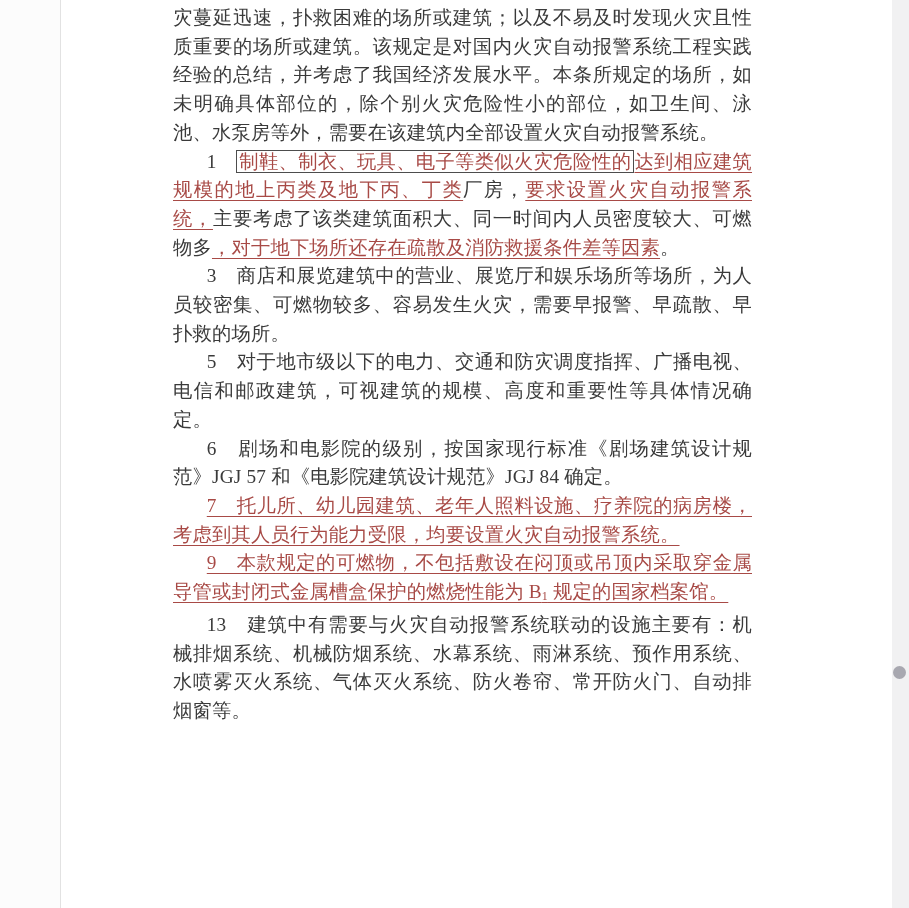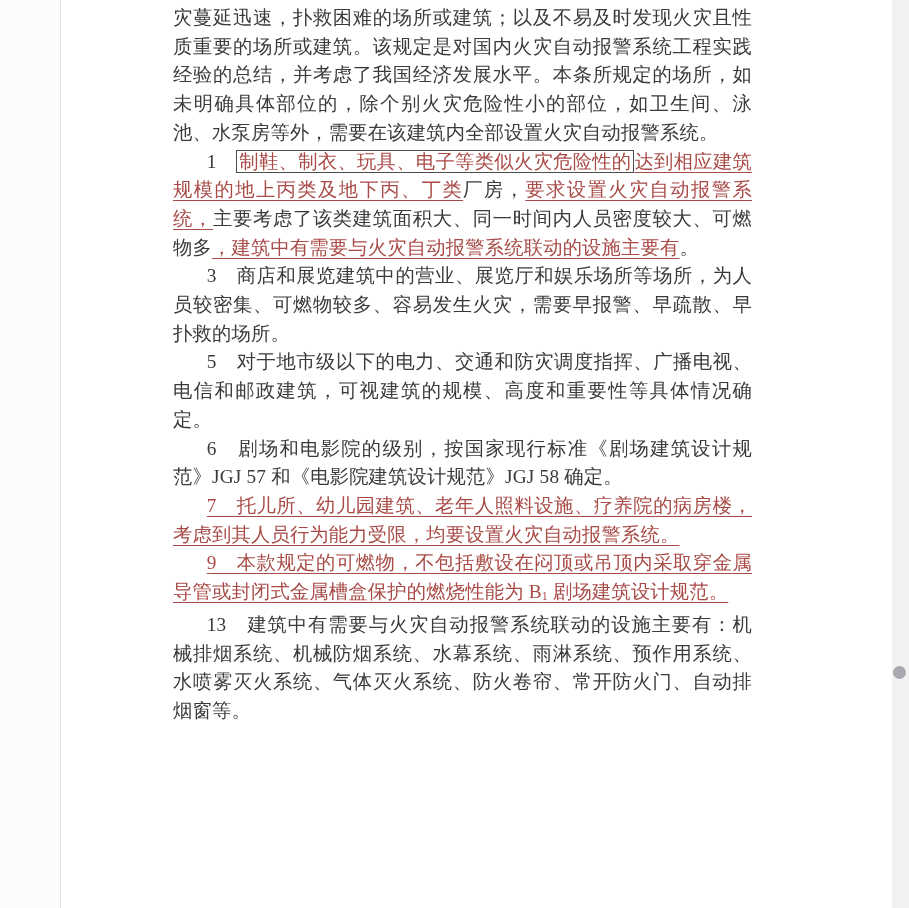--- a/index.html
+++ b/index.html
@@ -77,25 +77,25 @@
     background: var(--thumb-gray, #a8a8b0);
   }
 </style>
 </head>
 <body>
 
 <div class="viewport">
   <div class="page">
     <div class="doc-body">
         <p class="para"><span class="run-n">灾蔓延迅速，扑救困难的场所或建筑；以及不易及时发现火灾且性质重要的场所或建筑。该规定是对国内火灾自动报警系统工程实践经验的总结，并考虑了我国经济发展水平。本条所规定的场所，如未明确具体部位的，除个别火灾危险性小的部位，如卫生间、泳池、水泵房等外，需要在该建筑内全部设置火灾自动报警系统。</span></p>
-        <p class="para indent"><span class="run-n">1　</span><span class="run-b">制鞋、制衣、玩具、电子等类似火灾危险性的</span><span class="run-r">达到相应建筑规模的地上丙类及地下丙、丁类</span><span class="run-n">厂房，</span><span class="run-r">要求设置火灾自动报警系统，</span><span class="run-n">主要考虑了该类建筑面积大、同一时间内人员密度较大、可燃物多</span><span class="run-r">，建筑中有需要与火灾自动报警系统联动的设施主要有</span><span class="run-n">。</span></p>
+        <p class="para indent"><span class="run-n">1　</span><span class="run-b">制鞋、制衣、玩具、电子等类似火灾危险性的</span><span class="run-r">达到相应建筑规模的地上丙类及地下丙、丁类</span><span class="run-n">厂房，</span><span class="run-r">要求设置火灾自动报警系统，</span><span class="run-n">主要考虑了该类建筑面积大、同一时间内人员密度较大、可燃物多</span><span class="run-r">，对于地下场所还存在疏散及消防救援条件差等因素</span><span class="run-n">。</span></p>
         <p class="para indent"><span class="run-n">3　商店和展览建筑中的营业、展览厅和娱乐场所等场所，为人员较密集、可燃物较多、容易发生火灾，需要早报警、早疏散、早扑救的场所。</span></p>
         <p class="para indent"><span class="run-n">5　对于地市级以下的电力、交通和防灾调度指挥、广播电视、电信和邮政建筑，可视建筑的规模、高度和重要性等具体情况确定。</span></p>
-        <p class="para indent"><span class="run-n">6　剧场和电影院的级别，按国家现行标准《剧场建筑设计规范》JGJ 57 和《电影院建筑设计规范》JGJ 58 确定。</span></p>
+        <p class="para indent"><span class="run-n">6　剧场和电影院的级别，按国家现行标准《剧场建筑设计规范》JGJ 57 和《电影院建筑设计规范》JGJ 84 确定。</span></p>
         <p class="para indent"><span class="run-r">7　托儿所、幼儿园建筑、老年人照料设施、疗养院的病房楼，考虑到其人员行为能力受限，均要设置火灾自动报警系统。 </span></p>
-        <p class="para indent"><span class="run-r">9　本款规定的可燃物，不包括敷设在闷顶或吊顶内采取穿金属导管或封闭式金属槽盒保护的燃烧性能为 B</span><span class="run-subr">1</span><span class="run-r"> 剧场建筑设计规范。 </span></p>
+        <p class="para indent"><span class="run-r">9　本款规定的可燃物，不包括敷设在闷顶或吊顶内采取穿金属导管或封闭式金属槽盒保护的燃烧性能为 B</span><span class="run-subr">1</span><span class="run-r"> 规定的国家档案馆。 </span></p>
         <p class="para indent"><span class="run-n">13　建筑中有需要与火灾自动报警系统联动的设施主要有：机械排烟系统、机械防烟系统、水幕系统、雨淋系统、预作用系统、水喷雾灭火系统、气体灭火系统、防火卷帘、常开防火门、自动排烟窗等。</span></p>
       </div>
   </div>
   <div class="scroll-track">
     <div class="scroll-thumb"></div>
   </div>
 </div>
 
 </body></html>

